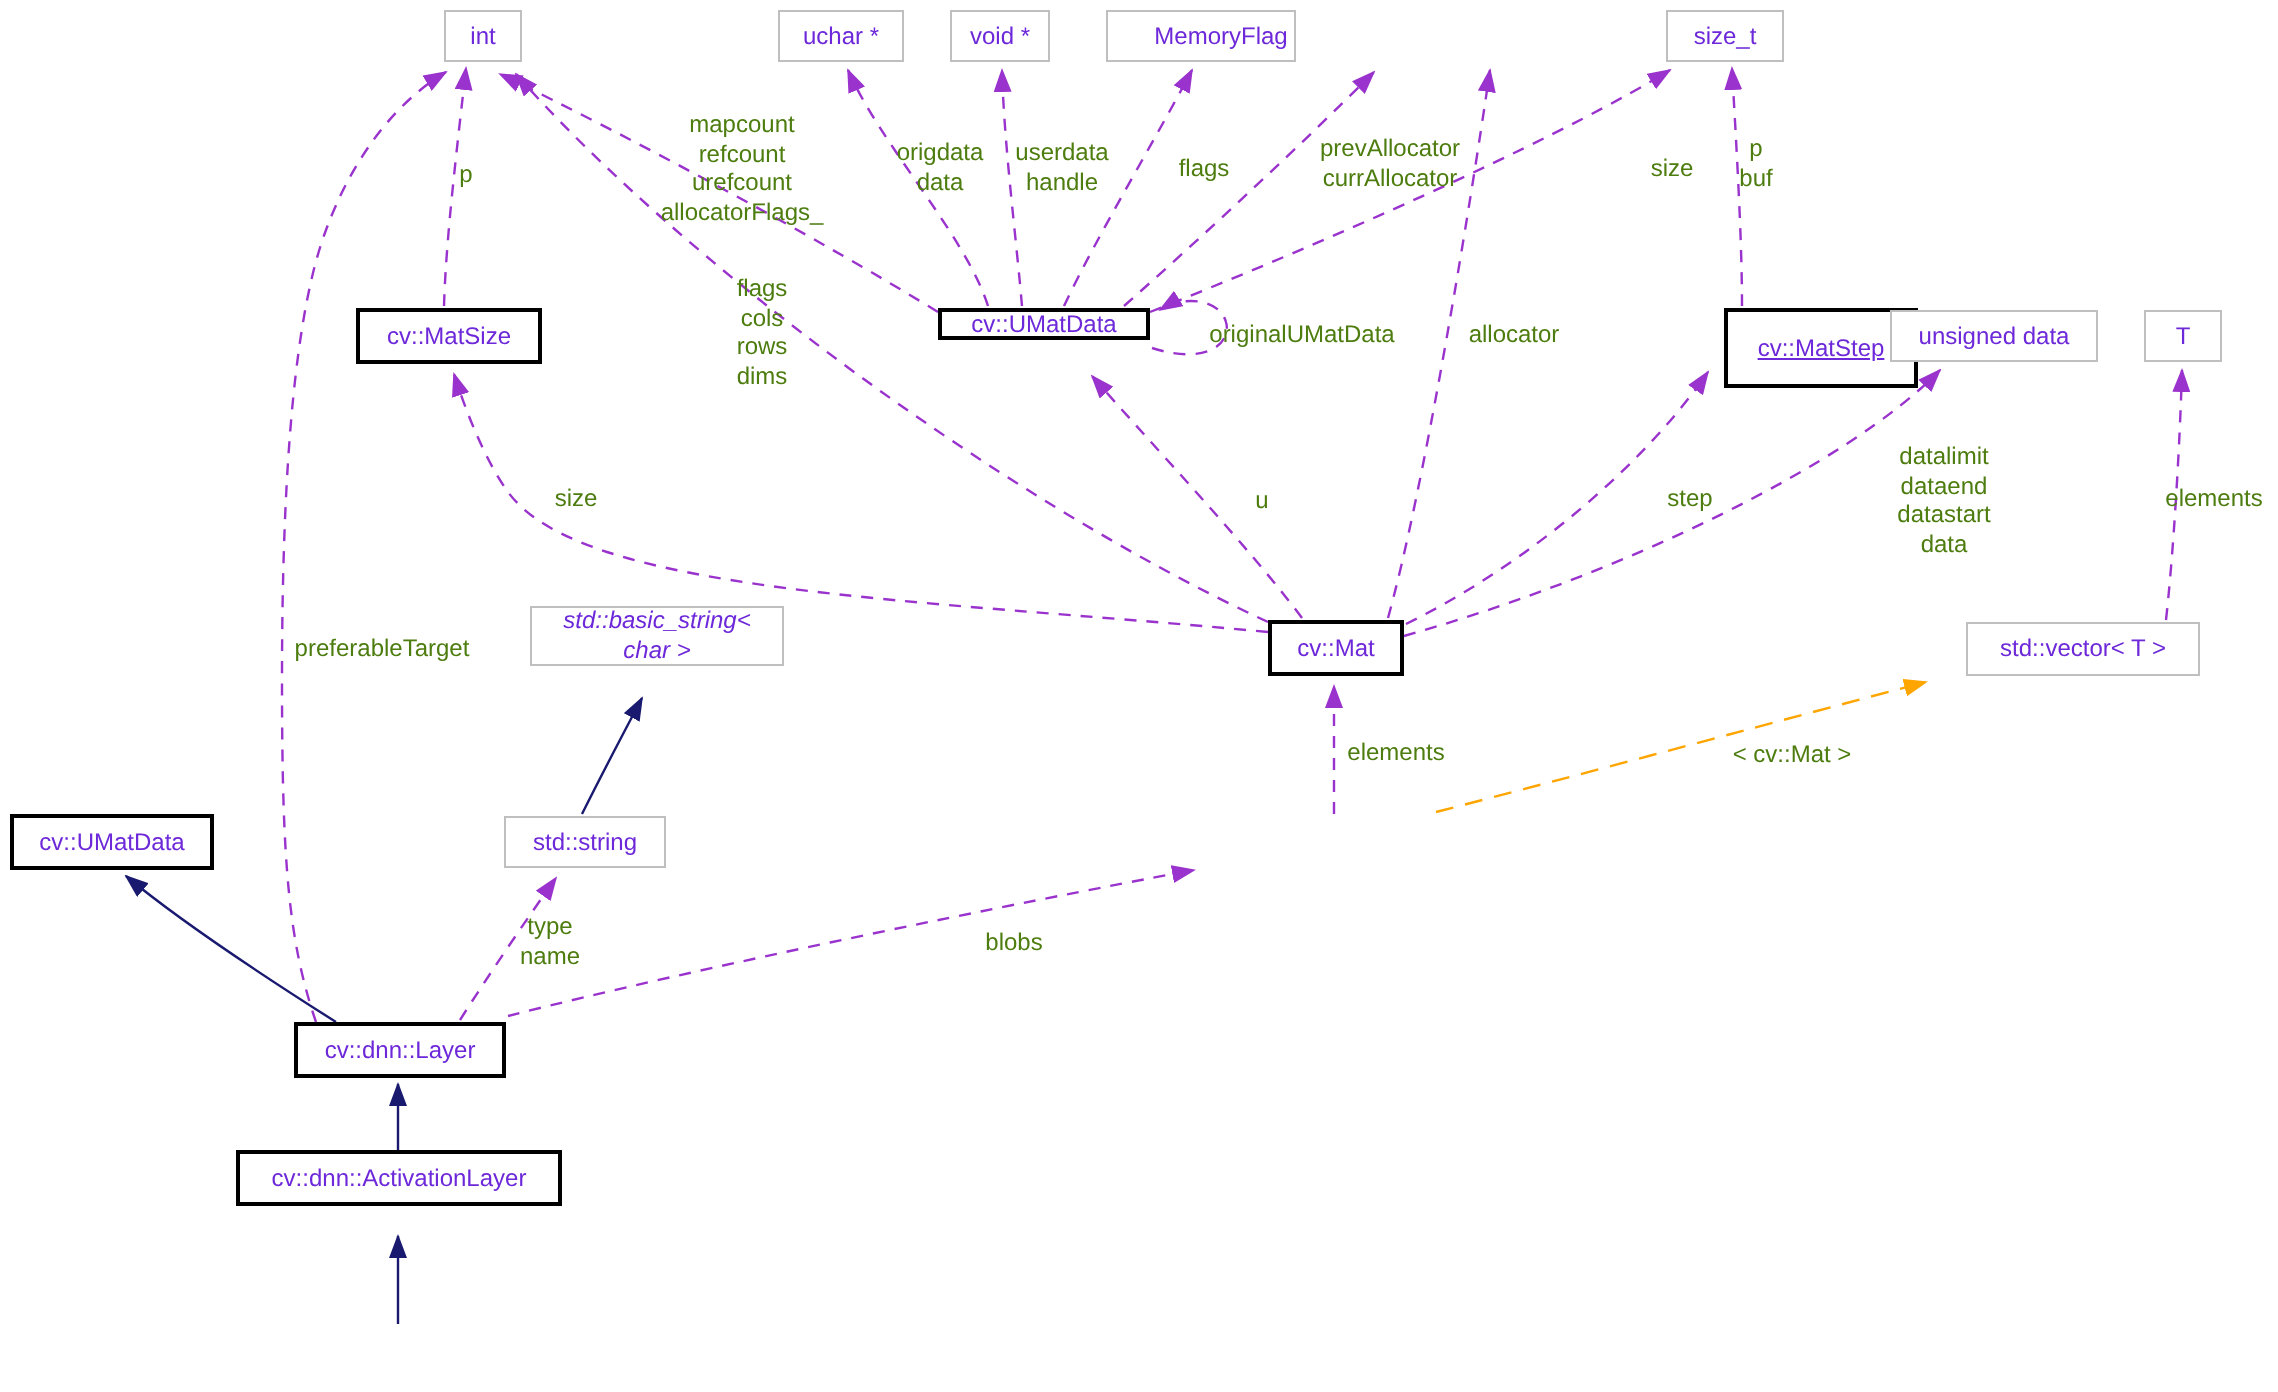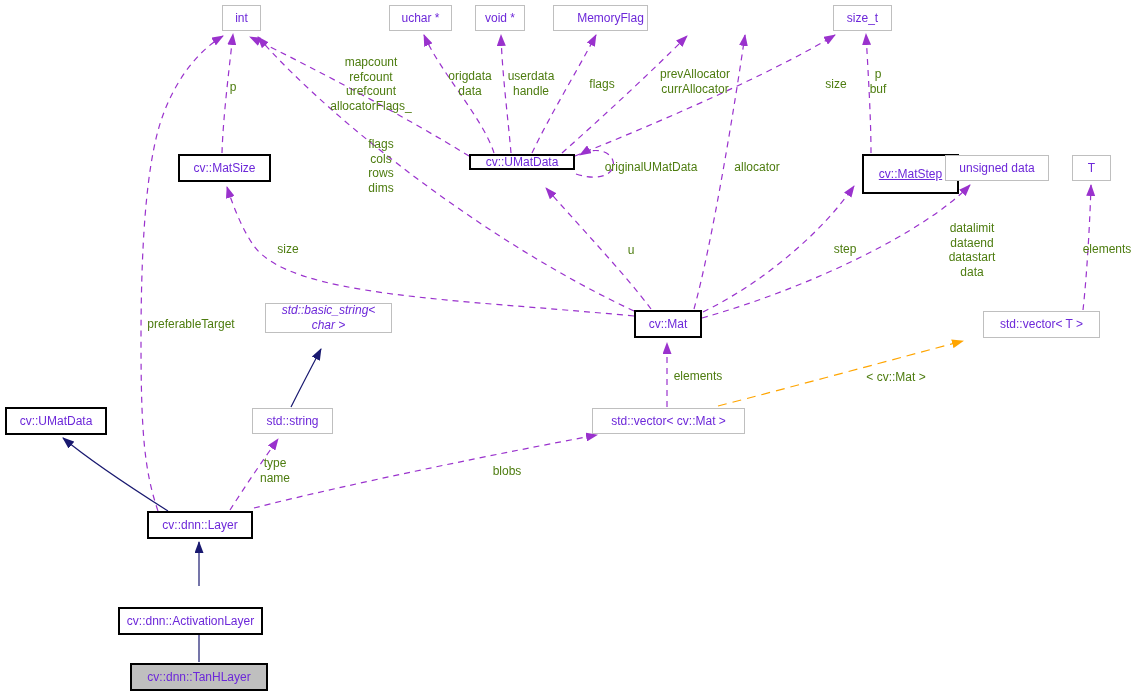--- a/index.html
+++ b/index.html
@@ -76,24 +76,22 @@
     <div class="node bold" style="left: 469px; top: 154px; width: 106px; height: 16px;">cv::UMatData</div>
     <div class="node bold" style="left: 862px; top: 154px; width: 97px; height: 40px; text-decoration: underline;">cv::MatStep</div>
     <div class="node light" style="left: 945px; top: 155px; width: 104px; height: 26px;">unsigned data</div>
     <div class="node light" style="left: 1072px; top: 155px; width: 39px; height: 26px;">T</div>
     <div class="node light" style="left: 265px; top: 303px; width: 127px; height: 30px; font-style: italic;">std::basic_string&lt;
 char &gt;</div>
     <div class="node bold" style="left: 634px; top: 310px; width: 68px; height: 28px;">cv::Mat</div>
     <div class="node light" style="left: 971px; top: 311px; width: 117px; height: 27px; margin-left: 12px;">std::vector&lt; T &gt;</div>
     <div class="node bold" style="left: 5px; top: 407px; width: 102px; height: 28px;">cv::UMatData</div>
     <div class="node light" style="left: 252px; top: 408px; width: 81px; height: 26px;">std::string</div>
-    <div class="node light" style="left: 592px; top: 408px; width: 153px; height: 26px;">std::vector&lt; cv::Mat &gt;</div>
     <div class="node bold" style="left: 147px; top: 511px; width: 106px; height: 28px;">cv::dnn::Layer</div>
-    <div class="node bold" style="left: 118px; top: 607px; width: 145px; height: 28px;">cv::dnn::ActivationLayer</div>
-    <div class="node current" style="left: 130px; top: 663px; width: 138px; height: 28px;">cv::dnn::TanHLayer</div>
+    <div class="node bold" style="left: 118px; top: 575px; width: 163px; height: 28px;">cv::dnn::ActivationLayer</div>
     <div class="edge-label" style="left: 233px; top: 80px;">p</div>
     <div class="edge-label" style="left: 371px; top: 55px;">mapcount
 refcount
 urefcount
 allocatorFlags_</div>
     <div class="edge-label" style="left: 470px; top: 69px;">origdata
 data</div>
     <div class="edge-label" style="left: 531px; top: 69px;">userdata
 handle</div>
     <div class="edge-label" style="left: 602px; top: 77px;">flags</div>

